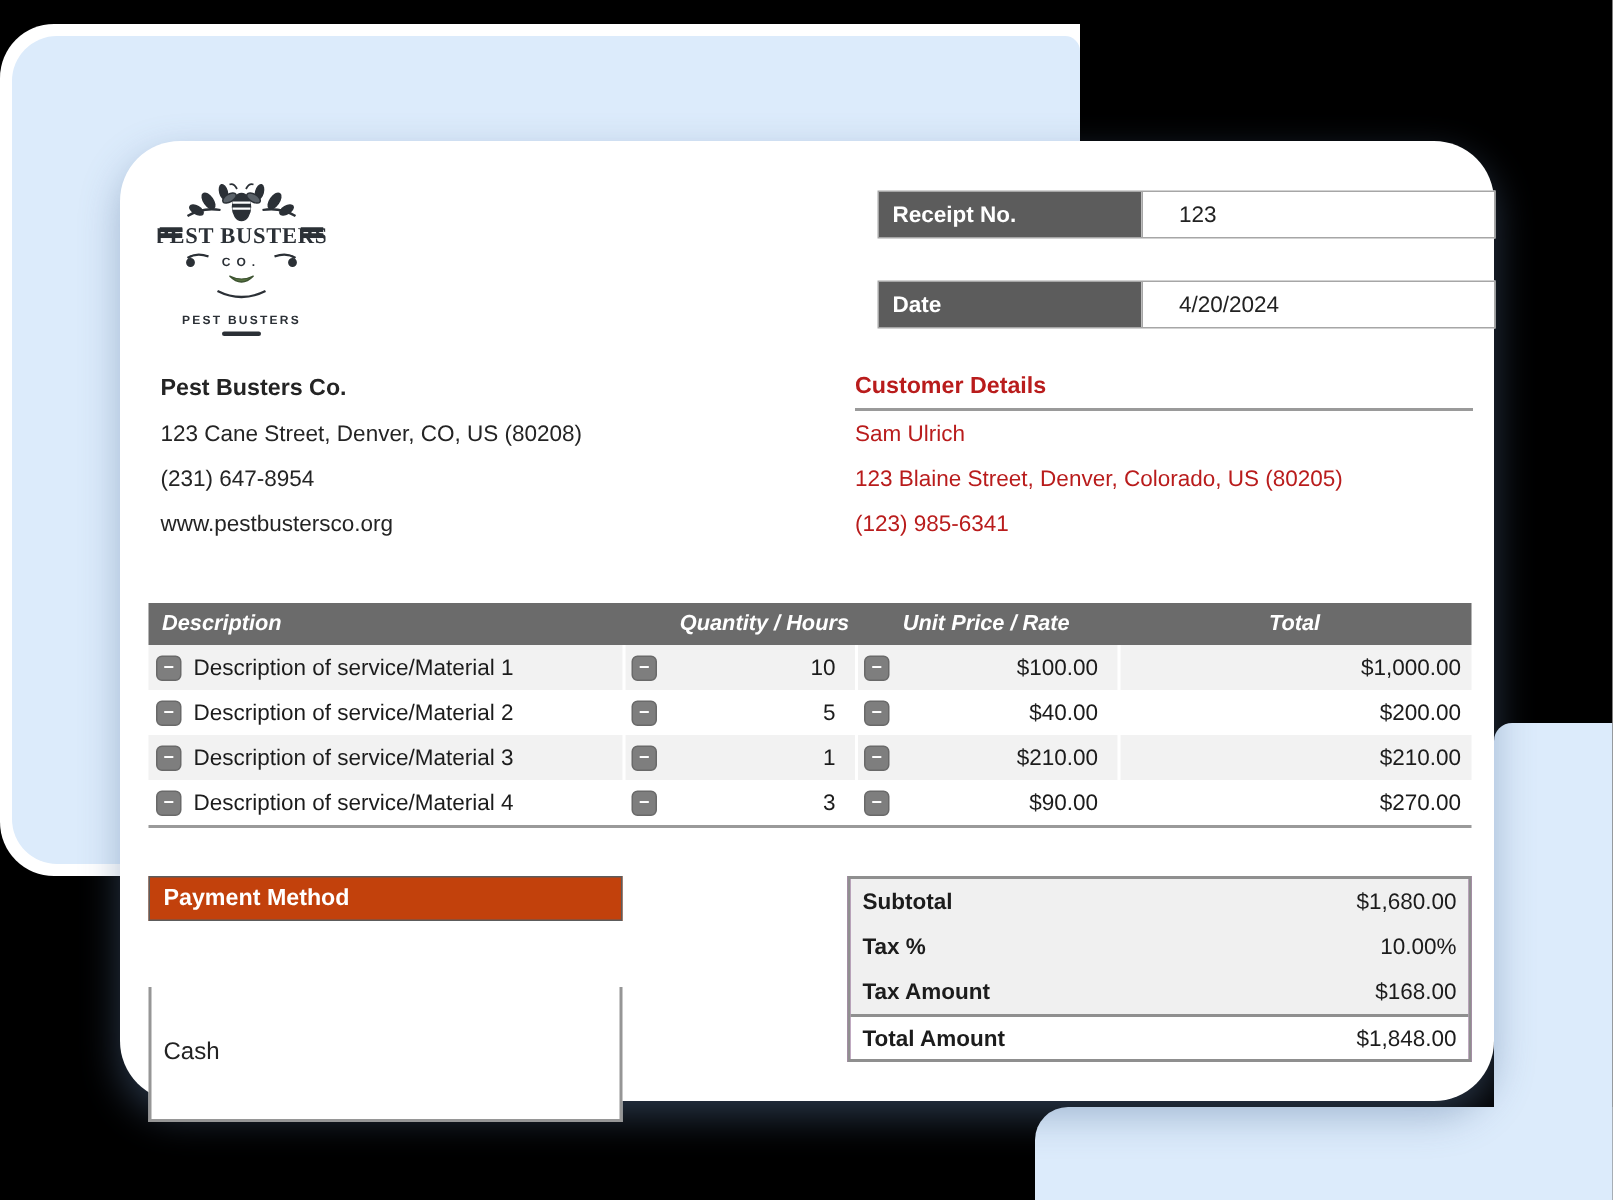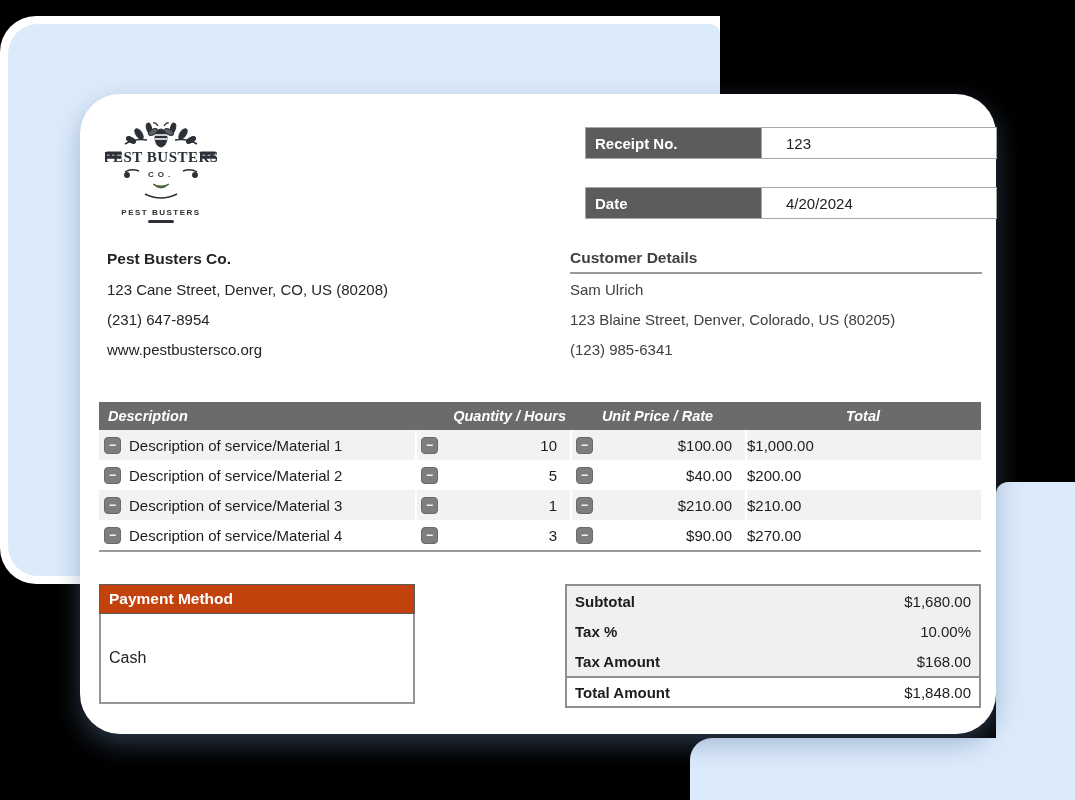--- a/index.html
+++ b/index.html
@@ -55,21 +55,21 @@
   }
   .kv-value{
     flex:1;border-left:1px solid #a6a6a6;font-size:15px;color:#222;
     display:flex;align-items:center;padding-left:24px;background:#fff;
   }
 
   
   .company{position:absolute;left:27px;top:150px;width:420px;font-size:15px;color:#242424;}
   .company .line{height:30px;display:flex;align-items:center;}
   .company .name{font-weight:bold;font-size:15.5px;}
-  .customer{position:absolute;left:490px;top:150px;width:412px;font-size:15px;color:#404040;}
+  .customer{position:absolute;left:490px;top:150px;width:412px;font-size:15px;color:#b91c1c;}
   .customer .heading{
     font-weight:bold;font-size:15.5px;height:30px;display:flex;align-items:center;
     border-bottom:2px solid #9a9a9a;
   }
   .customer .line{height:30px;display:flex;align-items:center;}
 
   
   .items{position:absolute;left:19px;top:308px;width:882px;}
   .items-header{
     display:grid;grid-template-columns:316px 155px 175px 236px;
@@ -83,38 +83,38 @@
   .h-total{justify-content:center;}
   .items-body{border-bottom:2px solid #9a9a9a;}
   .item-row{
     display:grid;grid-template-columns:316px 155px 175px 236px;height:30px;
     font-size:15px;color:#1c1c1c;background:#ffffff;
   }
   .item-row:nth-child(odd){background:#f2f2f2;}
   .item-row>div{display:flex;align-items:center;}
   .cell-desc{padding-left:5px;gap:8px;}
   .cell-qty,.cell-unit{border-left:2px solid #ffffff;padding-left:4px;padding-right:13px;justify-content:space-between;}
-  .cell-total{border-left:2px solid #ffffff;justify-content:flex-start;padding-right:7px;}
+  .cell-total{border-left:2px solid #ffffff;justify-content:flex-end;padding-right:7px;}
 
   .minus-btn{
     width:17px;height:17px;flex:0 0 17px;border-radius:4px;
     background:#7e7e7e;border:1px solid #696969;
     display:flex;align-items:center;justify-content:center;cursor:pointer;
   }
   .minus-glyph{color:#ffffff;font-size:12px;font-weight:bold;line-height:1;transform:translateY(-0.5px);}
 
   
   .payment{position:absolute;left:19px;top:490px;width:316px;}
   .payment-header{
     height:30px;background:#c2410c;color:#fff;font-weight:bold;font-size:15.5px;
     display:flex;align-items:center;padding-left:9px;border:1px solid #5c5c5c;
   }
   .payment-body{
     height:90px;border:2px solid #969696;border-top:none;background:#fff;
-    display:flex;align-items:center;padding-left:8px;font-size:16px;color:#222;
+    display:flex;align-items:center;padding-left:8px;font-size:16px;color:#222;margin-top:44px;
   }
 
   
   .summary{position:absolute;left:485px;top:490px;width:416px;border:2px solid #8f8f8f;background:#701a75;}
   .summary-row{height:30px;display:flex;align-items:center;font-size:15px;color:#1c1c1c;background:#f0f0f0;}
   .summary-row:last-child{background:#ffffff;border-top:2px solid #8f8f8f;}
   .summary-label{font-weight:bold;padding-left:8px;}
   .summary-value{margin-left:auto;padding-right:8px;}
 </style>
 </head>

